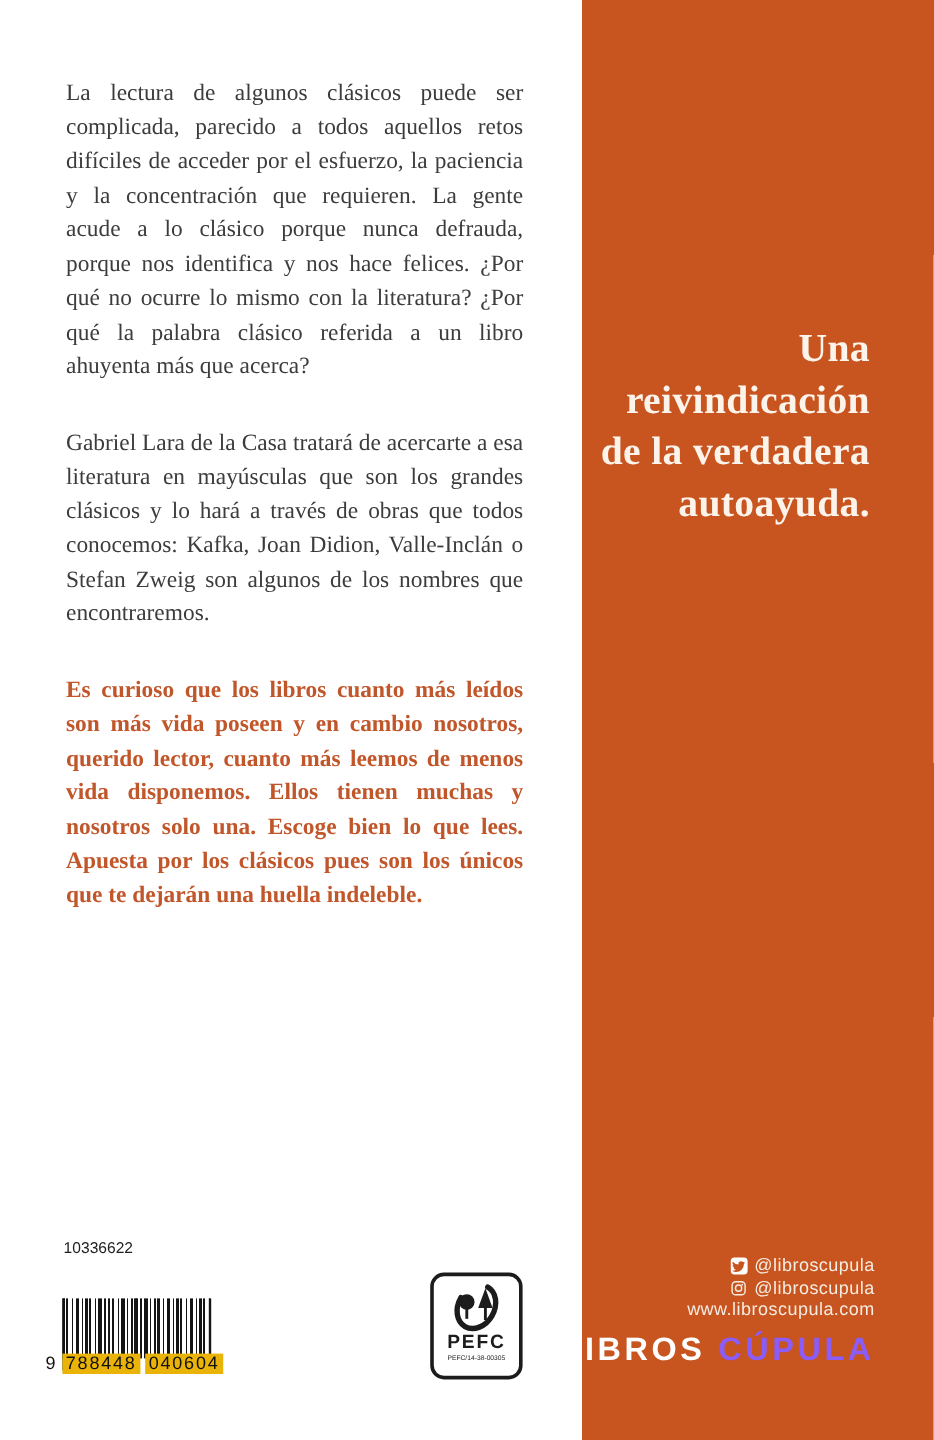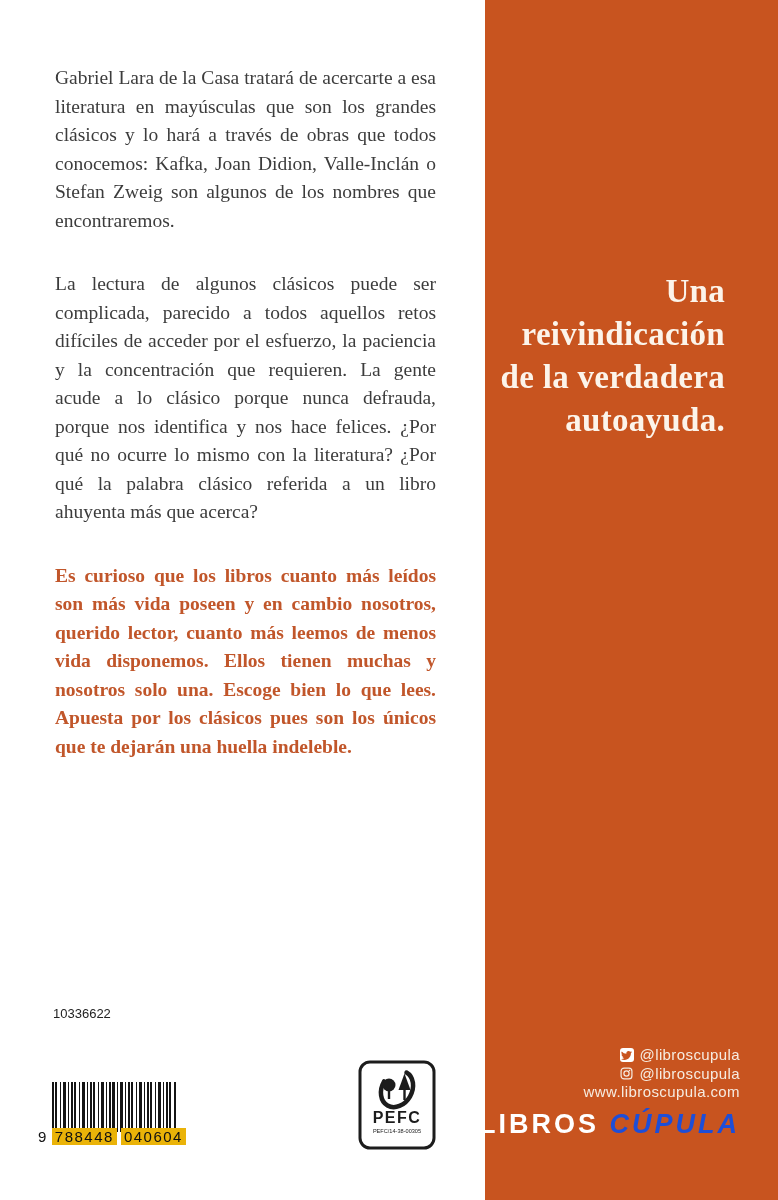--- a/index.html
+++ b/index.html
@@ -23,37 +23,37 @@
   .blurb p.accent{ color:#c1562a; font-weight:bold; }
   
   .tagline{
     position:absolute; left:497px; top:270px; width:228px;
     text-align:right; color:#fcf4ea; font-weight:bold;
     font-size:33px; line-height:43px; letter-spacing:.3px;
   }
   .tagline span{ display:block; }
   
   .band-footer{
-    position:absolute; right:38px; top:1046px; text-align:right;
+    position:absolute; right:49px; top:1046px; text-align:right;
     font-family:"Liberation Sans", sans-serif; color:#f6ece1;
   }
   .social-line{
     display:flex; justify-content:flex-end; align-items:center;
     gap:6px; font-size:15px; line-height:18.5px; letter-spacing:.4px;
   }
   .icon-box{ display:inline-flex; width:14px; height:14px; align-items:center; justify-content:center; }
   .tw-bg{ background:#ffffff; border-radius:3px; }
   .brand{
     margin-top:7px; font-size:27px; font-weight:bold; letter-spacing:3px;
     color:#ffffff; white-space:nowrap;
   }
-  .brand .cupula{ color:#1d4ed8;font-style:italic; }
+  .brand .cupula{ color:#8b5cf6; }
   
   .barcode-top{
-    position:absolute; left:53px; top:1006px;
+    position:absolute; left:53px; top:1032px;
     font-family:"Liberation Sans", sans-serif; font-size:13px; color:#222;
   }
   .barcode-wrap{ position:absolute; left:38px; top:1082px; width:142px; height:68px; }
   .bars{
     position:absolute; left:14px; top:0; width:124px; height:50px;
     background:repeating-linear-gradient(90deg,
       #141414 0 2px, #fff 2px 3px, #141414 3px 5px, #fff 5px 8px,
       #141414 8px 9px, #fff 9px 11px, #141414 11px 14px, #fff 14px 16px,
       #141414 16px 17px, #fff 17px 19px);
   }
@@ -73,22 +73,22 @@
   .pefc{ position:absolute; left:358px; top:1060px; width:78px; height:97px; }
 </style>
 </head>
 <body>
 
 <div class="cover">
 
   <div class="band"></div>
 
   <div class="blurb">
+    <p>La lectura de algunos clásicos puede ser complicada, parecido a todos aquellos retos difíciles de acceder por el esfuerzo, la paciencia y la concentración que requieren. La gente acude a lo clásico porque nunca defrauda, porque nos identifica y nos hace felices. ¿Por qué no ocurre lo mismo con la literatura? ¿Por qué la palabra clásico referida a un libro ahuyenta más que acerca?</p>
     <p>Gabriel Lara de la Casa tratará de acercarte a esa literatura en mayúsculas que son los grandes clásicos y lo hará a través de obras que todos conocemos: Kafka, Joan Didion, Valle-Inclán o Stefan Zweig son algunos de los nombres que encontraremos.</p>
-    <p>La lectura de algunos clásicos puede ser complicada, parecido a todos aquellos retos difíciles de acceder por el esfuerzo, la paciencia y la concentración que requieren. La gente acude a lo clásico porque nunca defrauda, porque nos identifica y nos hace felices. ¿Por qué no ocurre lo mismo con la literatura? ¿Por qué la palabra clásico referida a un libro ahuyenta más que acerca?</p>
     <p class="accent">Es curioso que los libros cuanto más leídos son más vida poseen y en cambio nosotros, querido lector, cuanto más leemos de menos vida disponemos. Ellos tienen muchas y nosotros solo una. Escoge bien lo que lees. Apuesta por los clásicos pues son los únicos que te dejarán una huella indeleble.</p>
   </div>
 
   <div class="tagline">
     <span>Una reivindicación</span>
     <span>de la verdadera</span>
     <span>autoayuda.</span>
   </div>
 
   <div class="band-footer">

